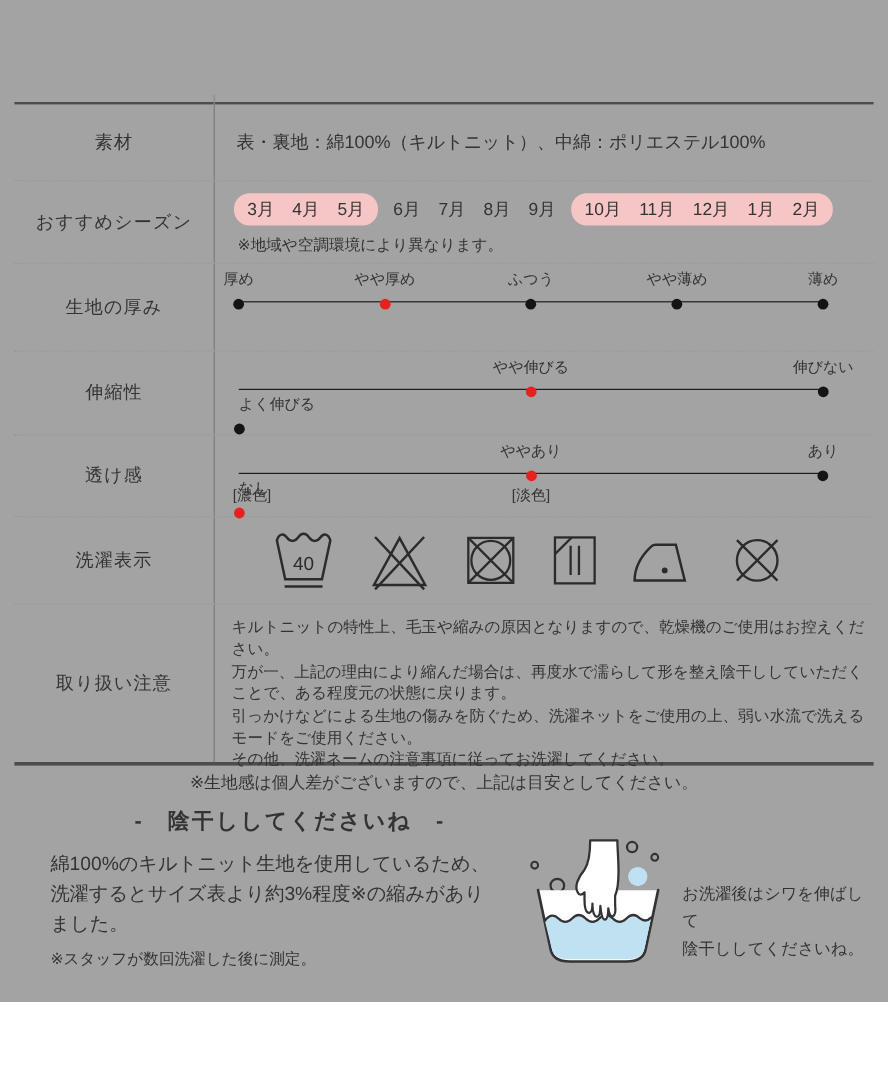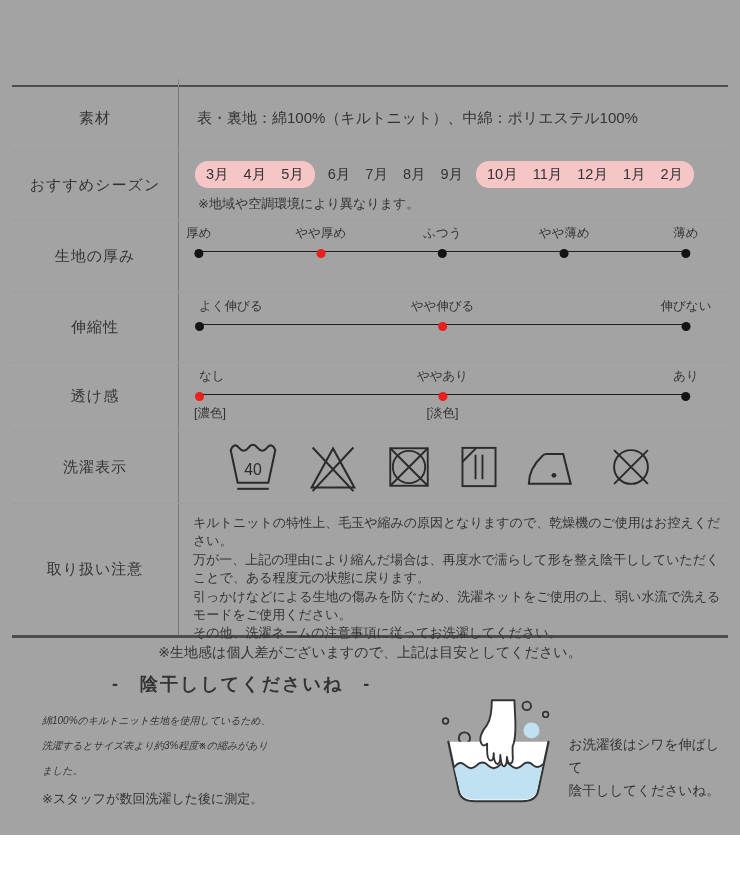--- a/index.html
+++ b/index.html
@@ -48,21 +48,21 @@
   .m-group.pink{background:var(--pink);border-radius:13px;}
   .m-group.plain{padding:4px 13px;}
   .season-note{font-size:13px;margin-top:7px;padding-left:3px;}
 
   
   .slider{position:relative;height:100%;margin:0 42px 0 20px;}
   .track{position:absolute;left:0;right:0;top:31px;border-top:1.5px solid #1d1d1d;}
   .pt{position:absolute;top:5px;transform:translateX(-50%);text-align:center;font-size:12.5px;white-space:nowrap;}
   .pt .dot{display:block;margin:7px auto 0;width:9px;height:9px;border-radius:50%;background:var(--dot-black);}
   .pt .dot.red{background:var(--dot-red);}
-  .pt.start{transform:none;text-align:left;}
+  .pt.start{transform:none;text-align:left;margin-top:31px;}
   .pt.start .dot{margin:7px 0 0 -4px;}
   .sub{position:absolute;top:42px;font-size:12.5px;white-space:nowrap;}
   .sub.mid{left:50%;transform:translateX(-50%);}
   .sub.first{left:-5px;}
 
   
   .care-row{display:flex;align-items:center;justify-content:center;gap:27px;height:100%;padding-right:26px;}
   .care-row svg{display:block;}
   .care-row .stroked{stroke:#2b2b2b;stroke-width:2.2;fill:none;}
   .care-row text{fill:#2b2b2b;font-size:17px;font-family:"Liberation Sans","DejaVu Sans",sans-serif;}
@@ -70,21 +70,21 @@
   
   .handling-text{font-size:13px;line-height:18.4px;padding:10px 2px 0 14px;white-space:pre-line;}
 
   
   .fabric-note{position:absolute;top:644px;left:0;right:0;text-align:center;font-size:14px;}
 
   .size-ref{position:absolute;top:672px;left:42px;right:16px;}
   .size-heading{font-size:18px;font-weight:bold;letter-spacing:2px;margin:0 0 0 70px;}
   .size-cols{display:flex;margin-top:12px;}
   .size-textcol{flex:0 0 392px;}
-  .size-body{font-size:10px;line-height:25px;white-space:pre-line;margin:0;font-style:italic;}
+  .size-body{font-size:16px;line-height:25px;white-space:pre-line;margin:0;}
   .staff-note{font-size:13px;margin-top:7px;}
   .illus-wrap{display:flex;align-items:flex-end;margin:-16px 0 0 4px;}
   .illus-caption{font-size:13.5px;line-height:23px;white-space:pre-line;margin:0 0 16px 6px;}
   .wash-illus .outline{stroke:#333;stroke-width:2.3;fill:none;stroke-linecap:round;stroke-linejoin:round;}
   .wash-illus .outline-fill{stroke:#333;stroke-width:2.3;fill:#fff;stroke-linecap:round;stroke-linejoin:round;}
 </style>
 </head>
 <body>
 
 <div class="page">

